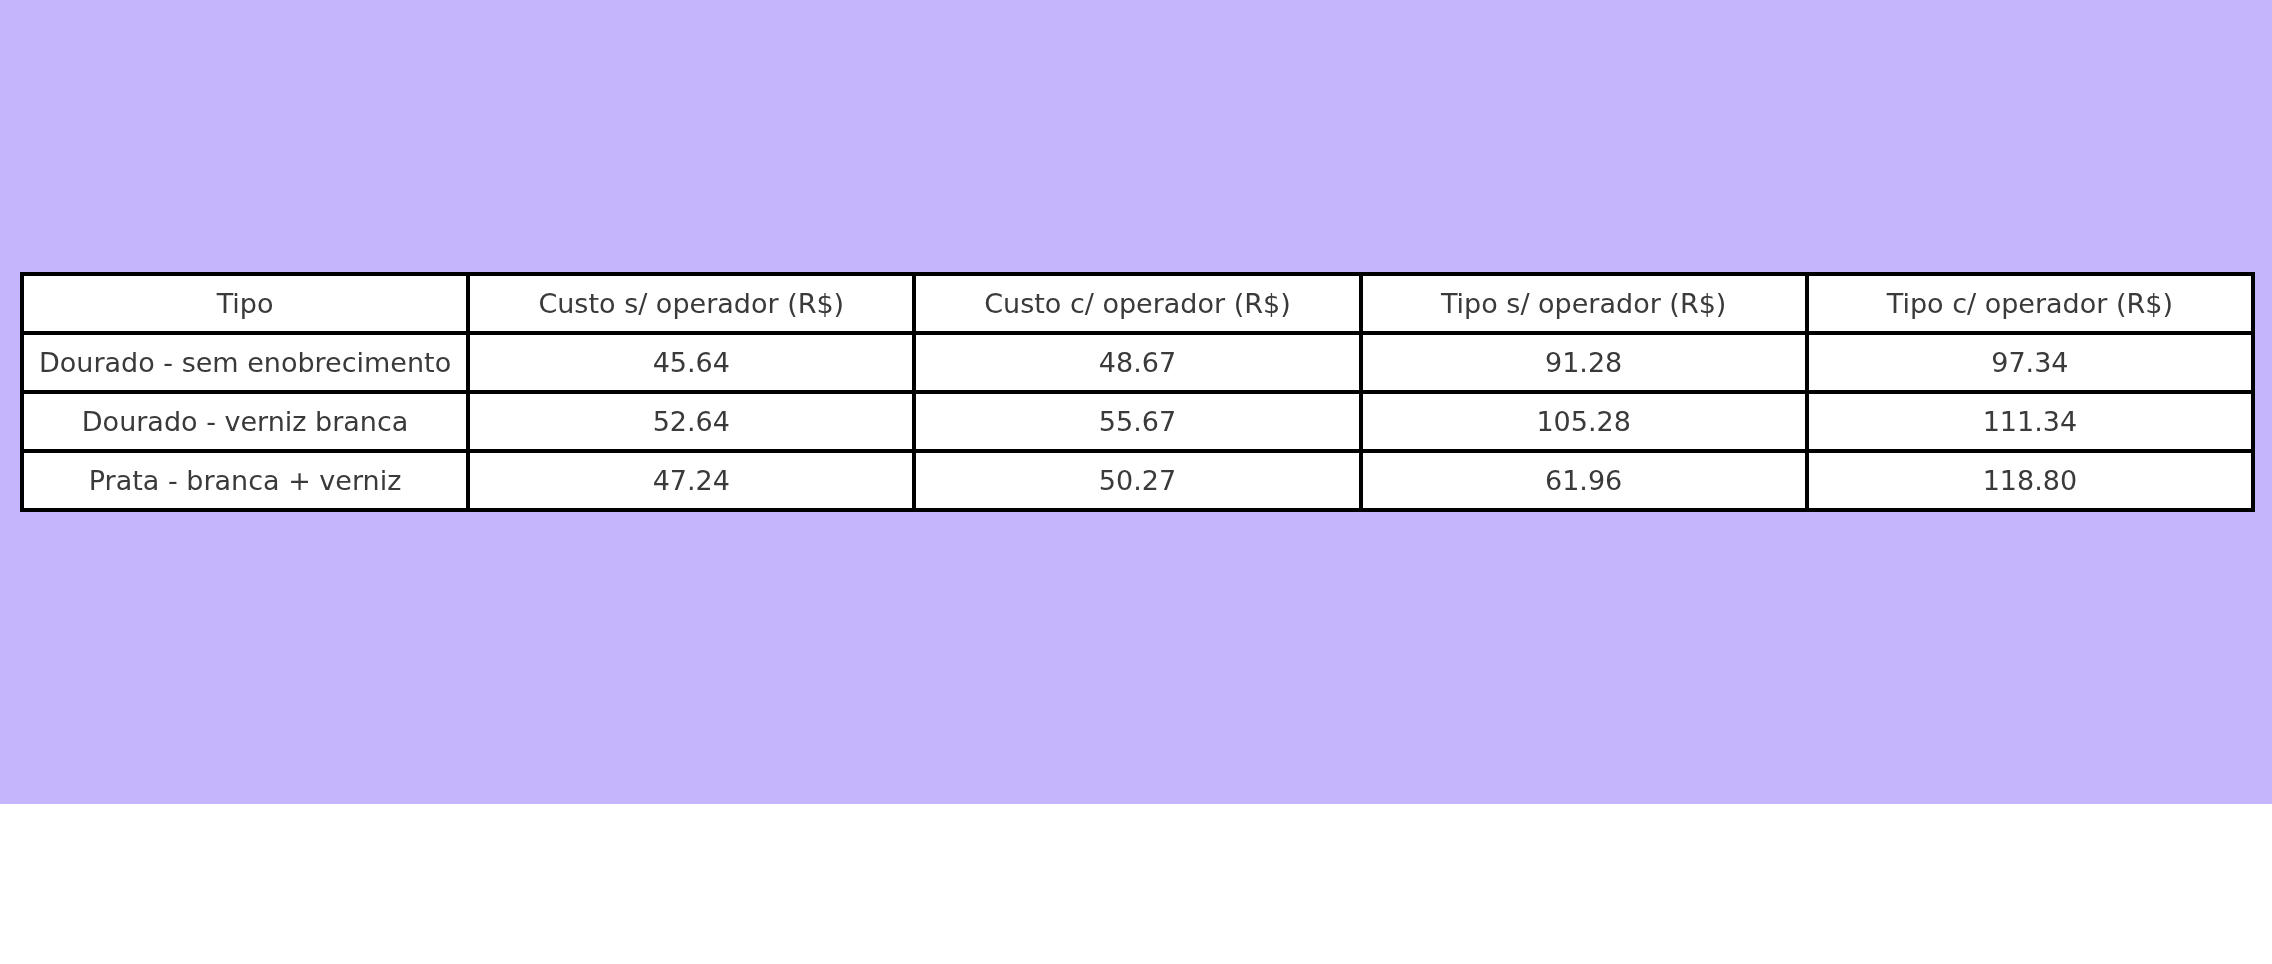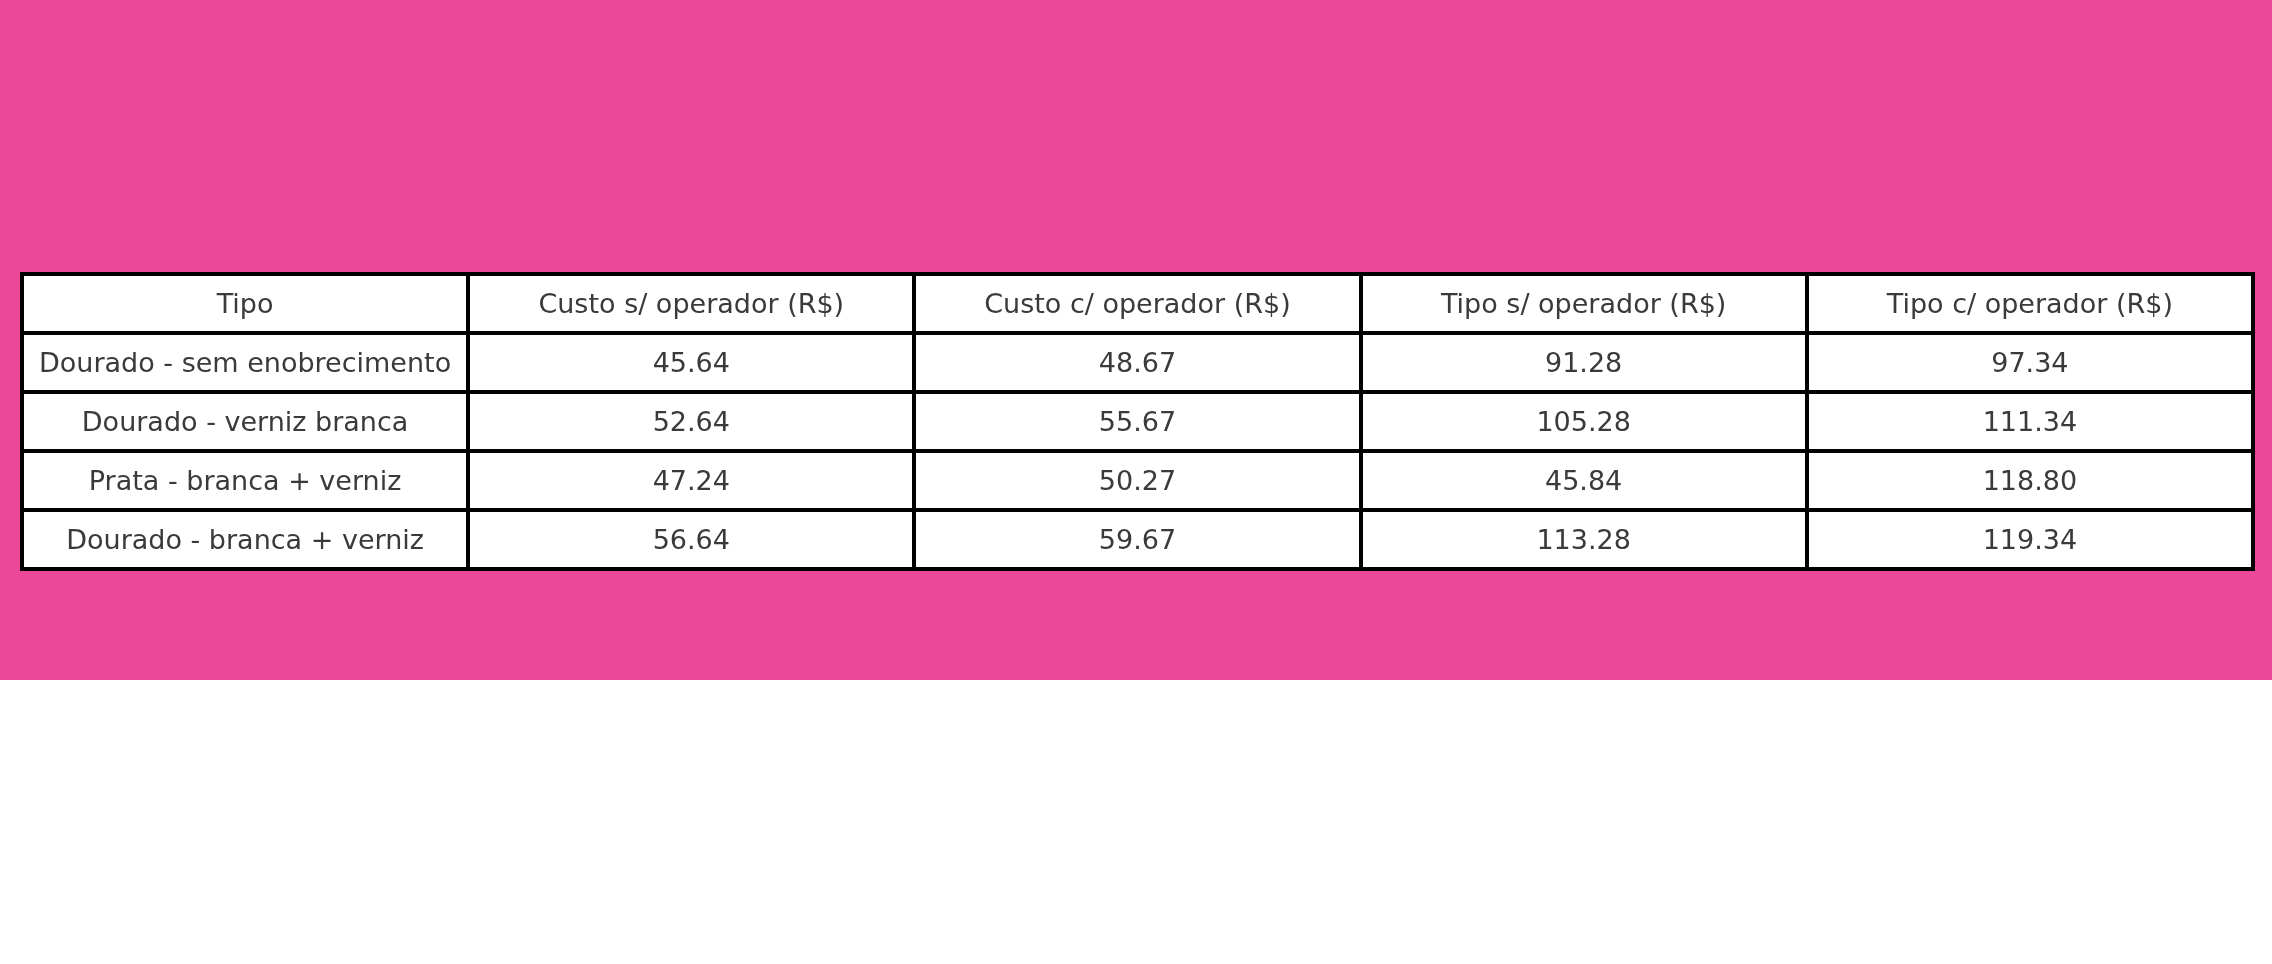--- a/index.html
+++ b/index.html
@@ -12,22 +12,22 @@
     background: #ffffff;
     overflow: hidden;
     position: relative;
     font-family: "DejaVu Sans", "Liberation Sans", sans-serif;
   }
   .figure-canvas {
     position: absolute;
     left: 0;
     top: 0;
     width: 2272px;
-    height: 680px;
-    background: #ec4899;
+    height: 804px;
+    background: #c4b5fd;
   }
   table.pricing-table {
     position: absolute;
     left: 20px;
     top: 272px;
     width: 2235px;
     border-collapse: collapse;
     table-layout: fixed;
   }
   .pricing-table th,
@@ -71,25 +71,18 @@
           <td>Dourado - verniz branca</td>
           <td>52.64</td>
           <td>55.67</td>
           <td>105.28</td>
           <td>111.34</td>
         </tr>
         <tr>
           <td>Prata - branca + verniz</td>
           <td>47.24</td>
           <td>50.27</td>
-          <td>45.84</td>
+          <td>61.96</td>
           <td>118.80</td>
-        </tr>
-        <tr>
-          <td>Dourado - branca + verniz</td>
-          <td>56.64</td>
-          <td>59.67</td>
-          <td>113.28</td>
-          <td>119.34</td>
         </tr>
       </tbody>
   </table>
 </div>
 
 </body></html>

